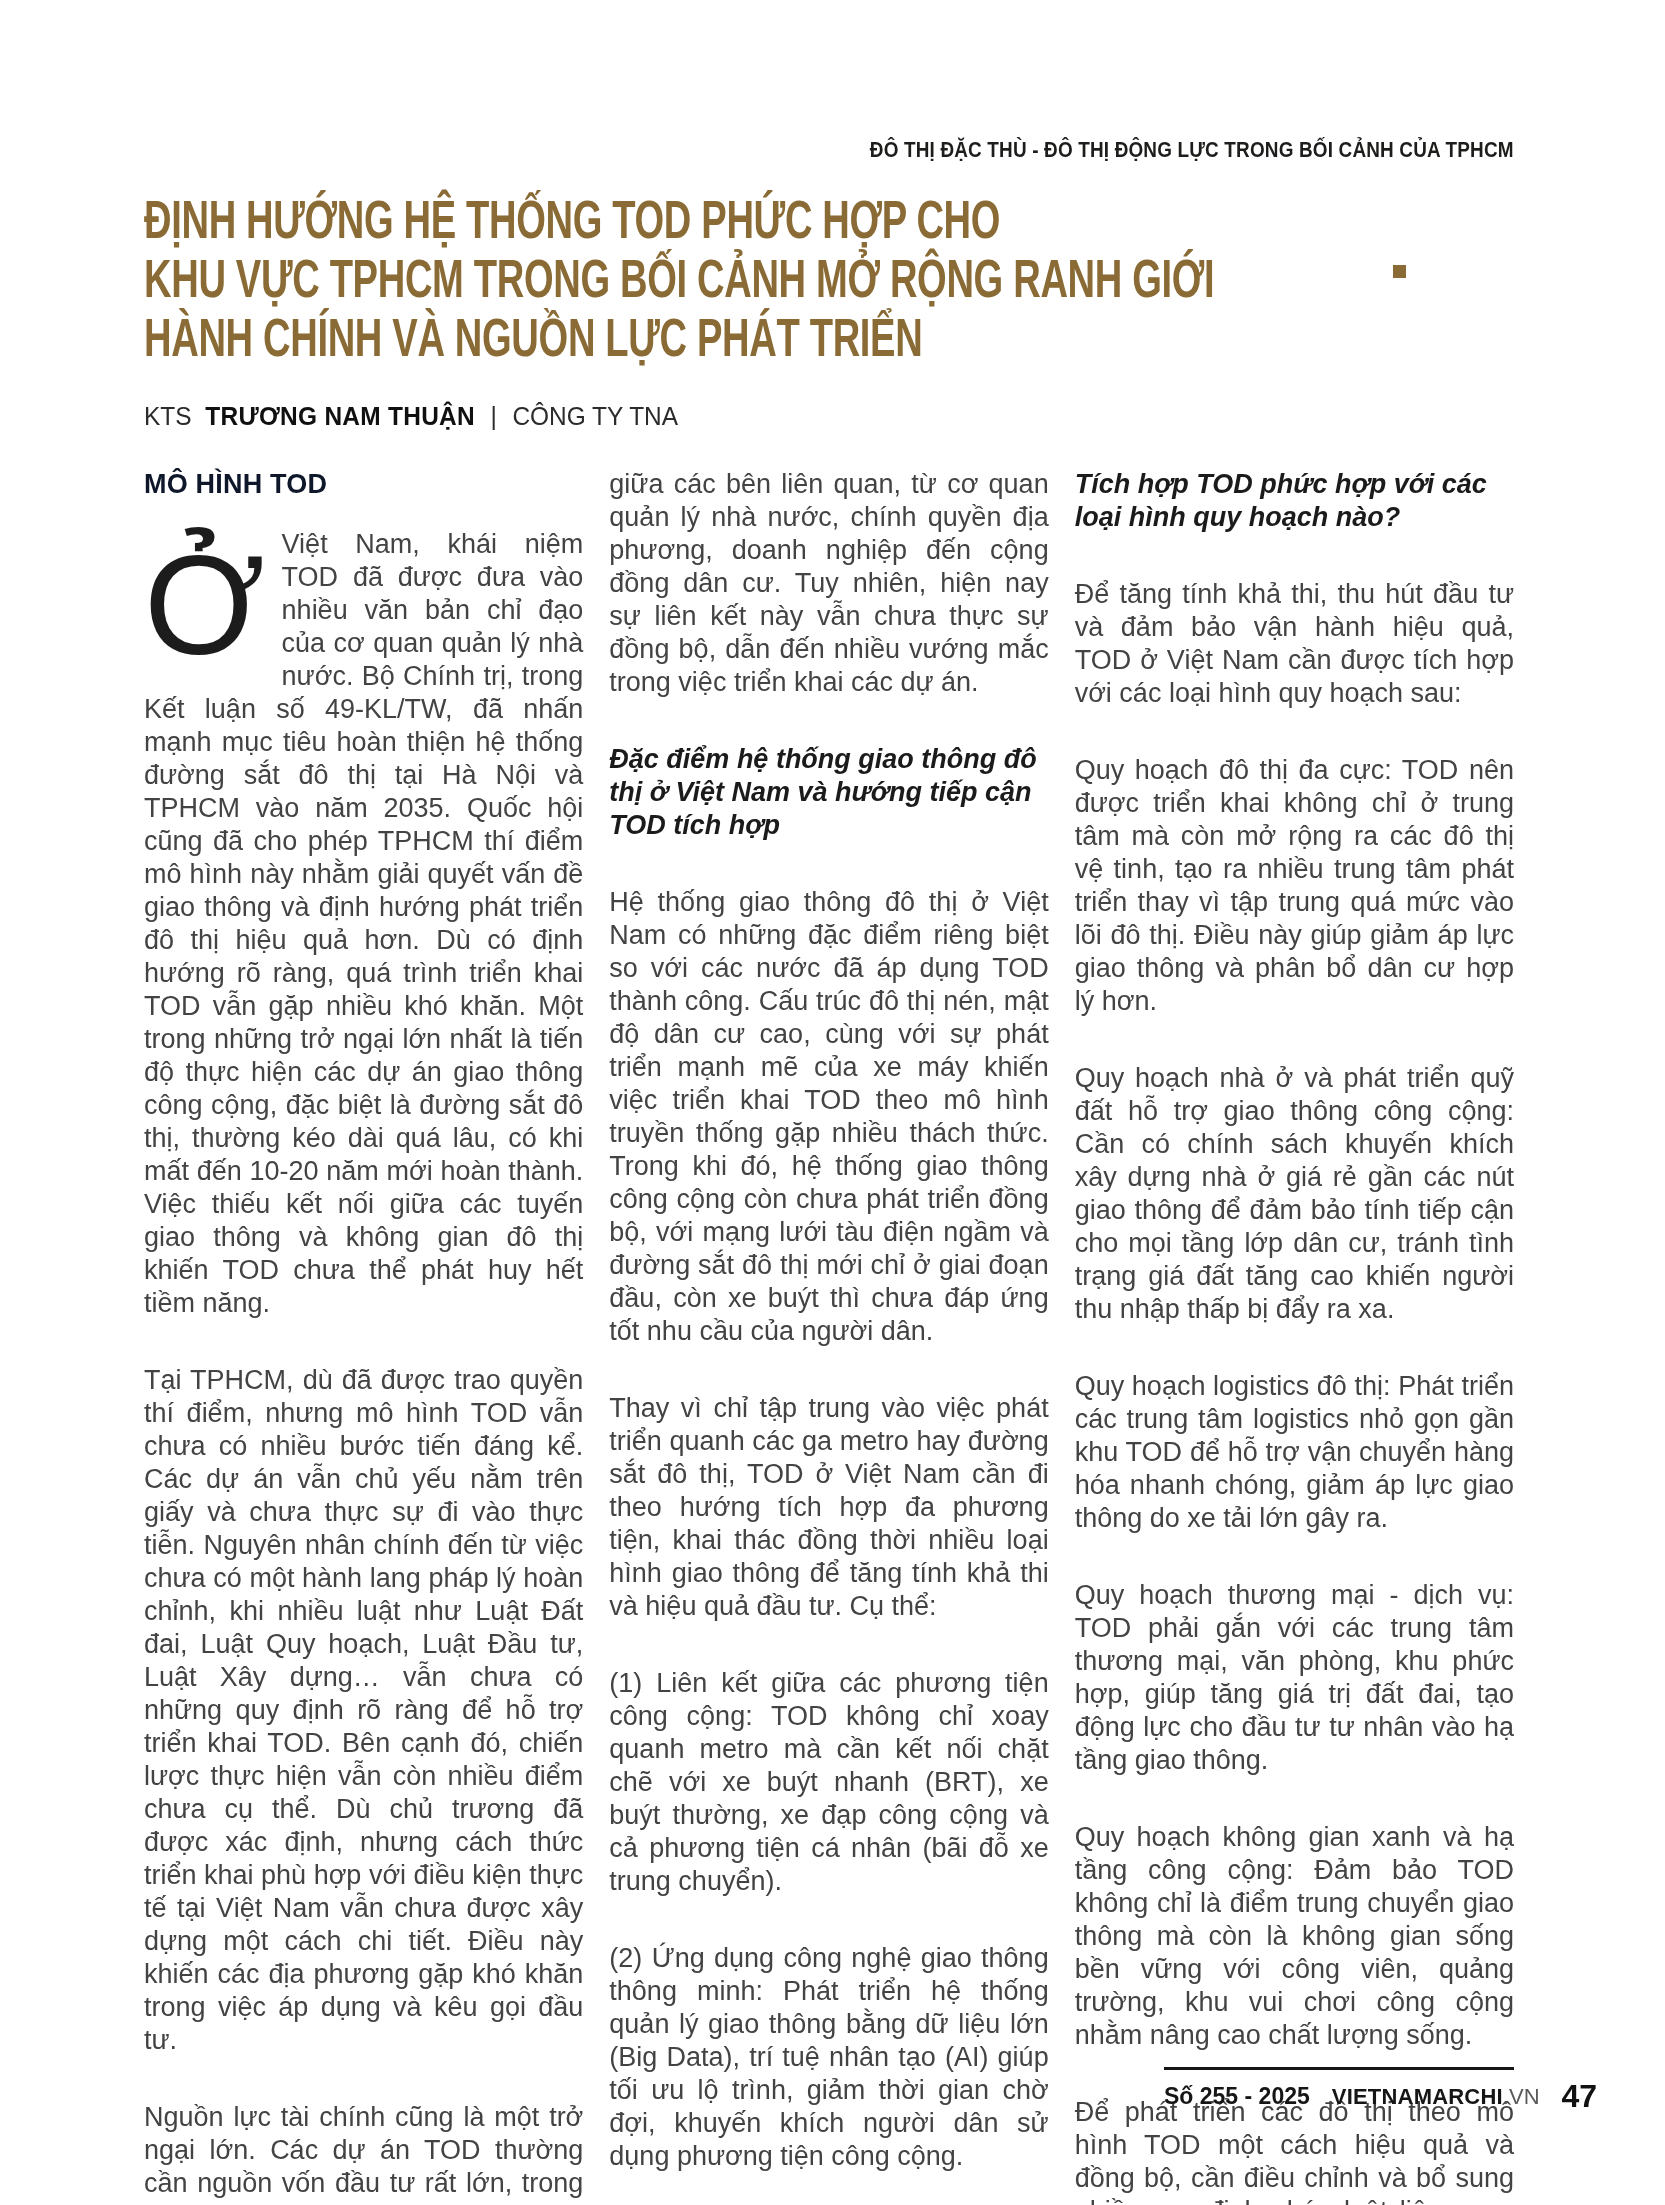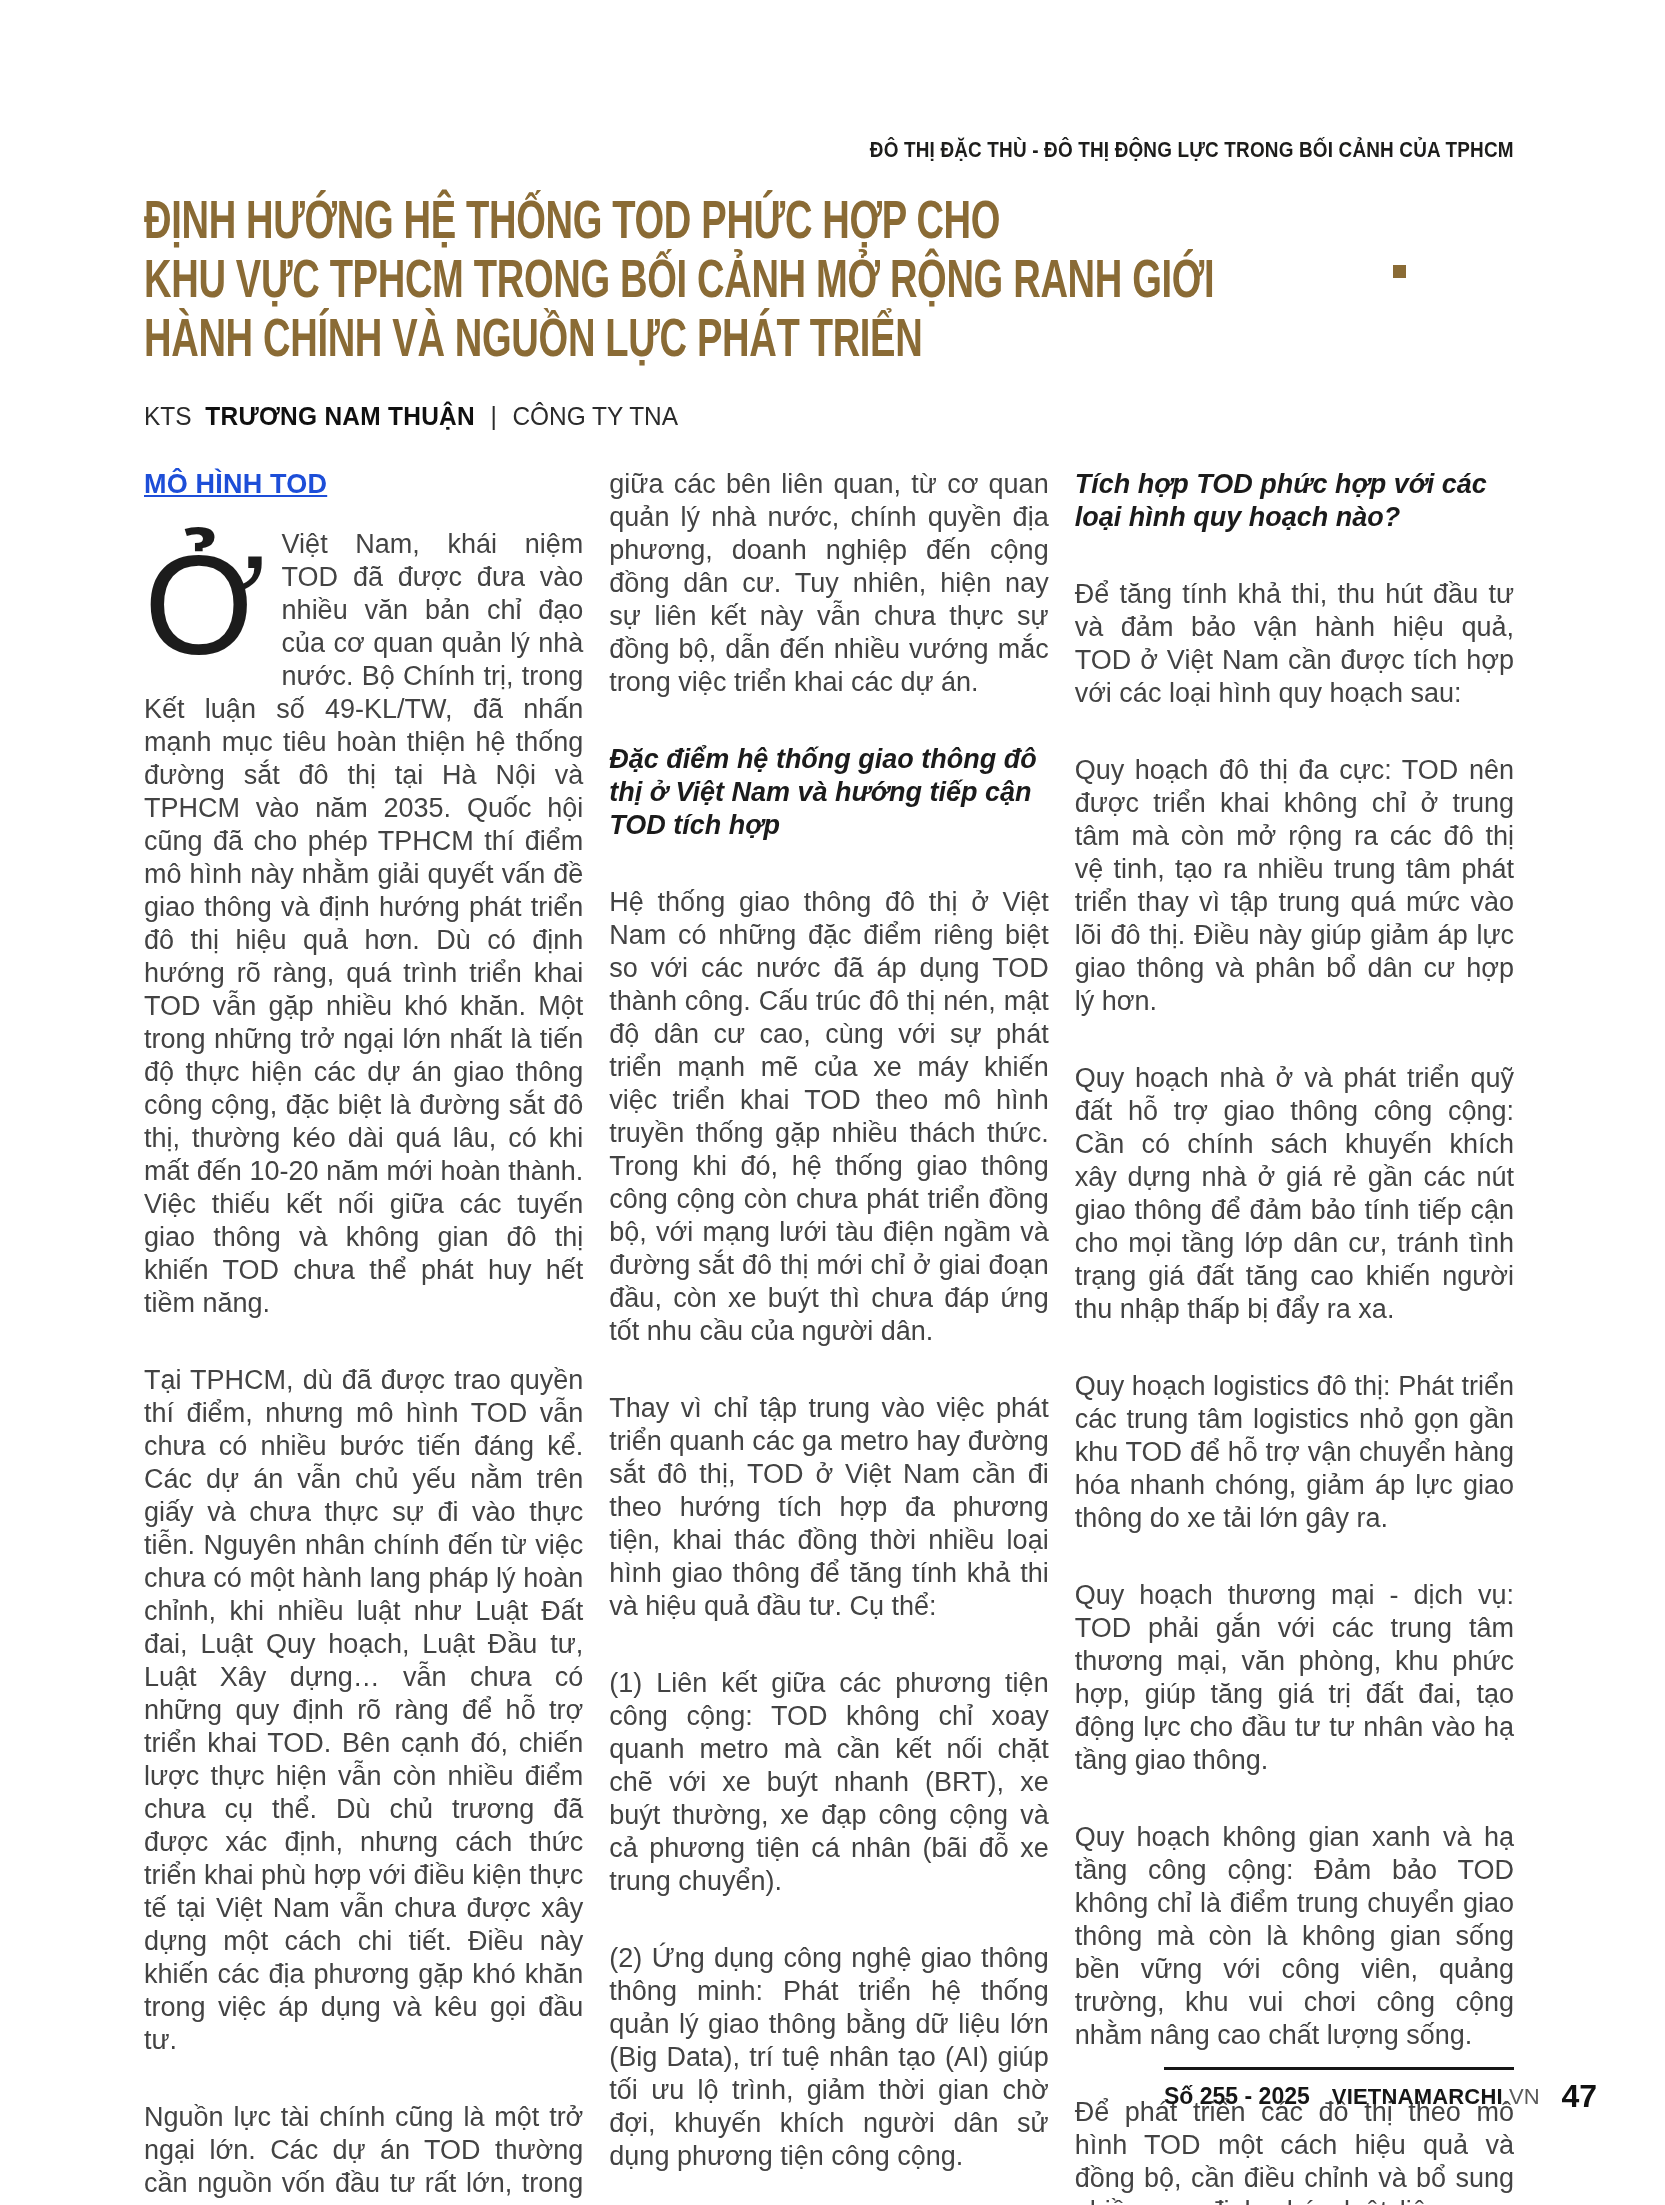--- a/index.html
+++ b/index.html
@@ -50,21 +50,21 @@
     text-align:justify;
   }
   .col p+p,.col h3+p,.col p+h3{margin-top:44px;}
   .col h3{
     margin:0;font-size:27px;line-height:33px;
     font-weight:700;font-style:italic;color:#1b1b1b;
     text-align:left;
   }
   .col-heading{
     margin:0 0 28px 0;font-size:27px;line-height:32px;
-    font-weight:800;color:#1d4ed8;letter-spacing:0.2px;text-decoration:underline;
+    font-weight:800;color:#0f172a;letter-spacing:0.2px;
   }
   .dropcap{
     float:left;
     font-size:141px;line-height:0.88;
     padding:15px 16.7px 3.7px 0;
     font-weight:400;color:#1c1c1c;
   }
   
   .footer{
     position:absolute;right:152px;top:2067px;

